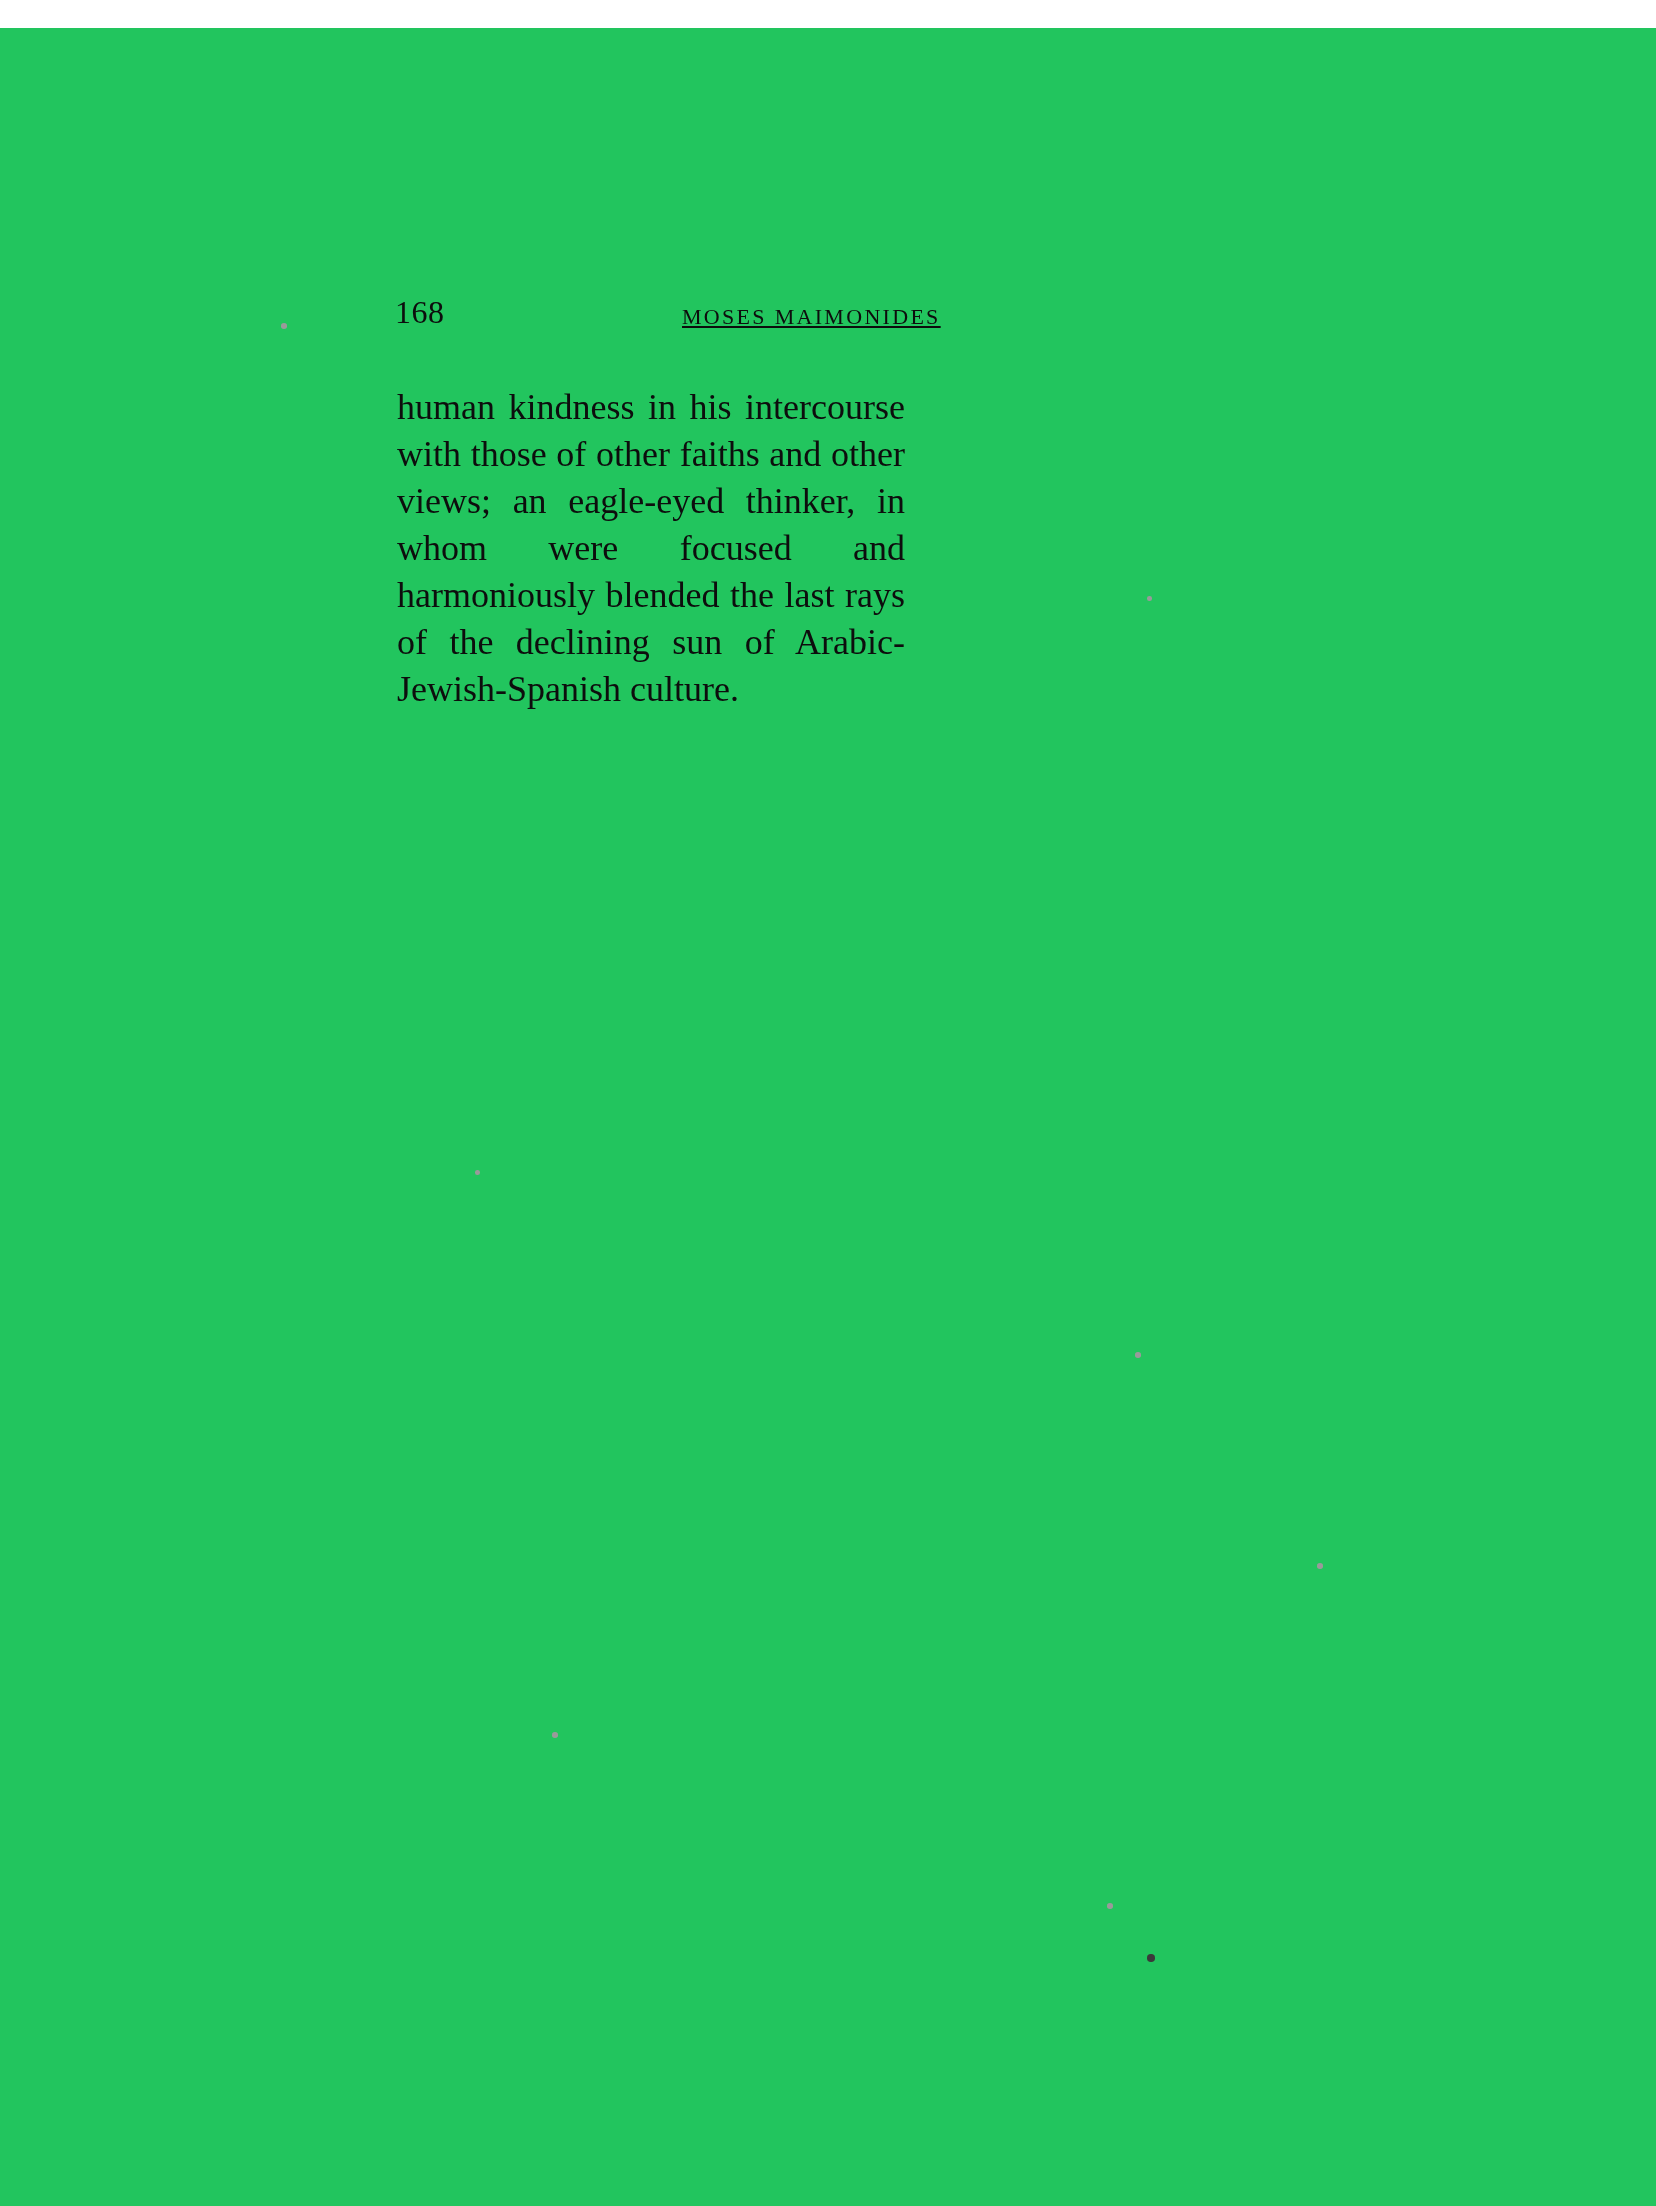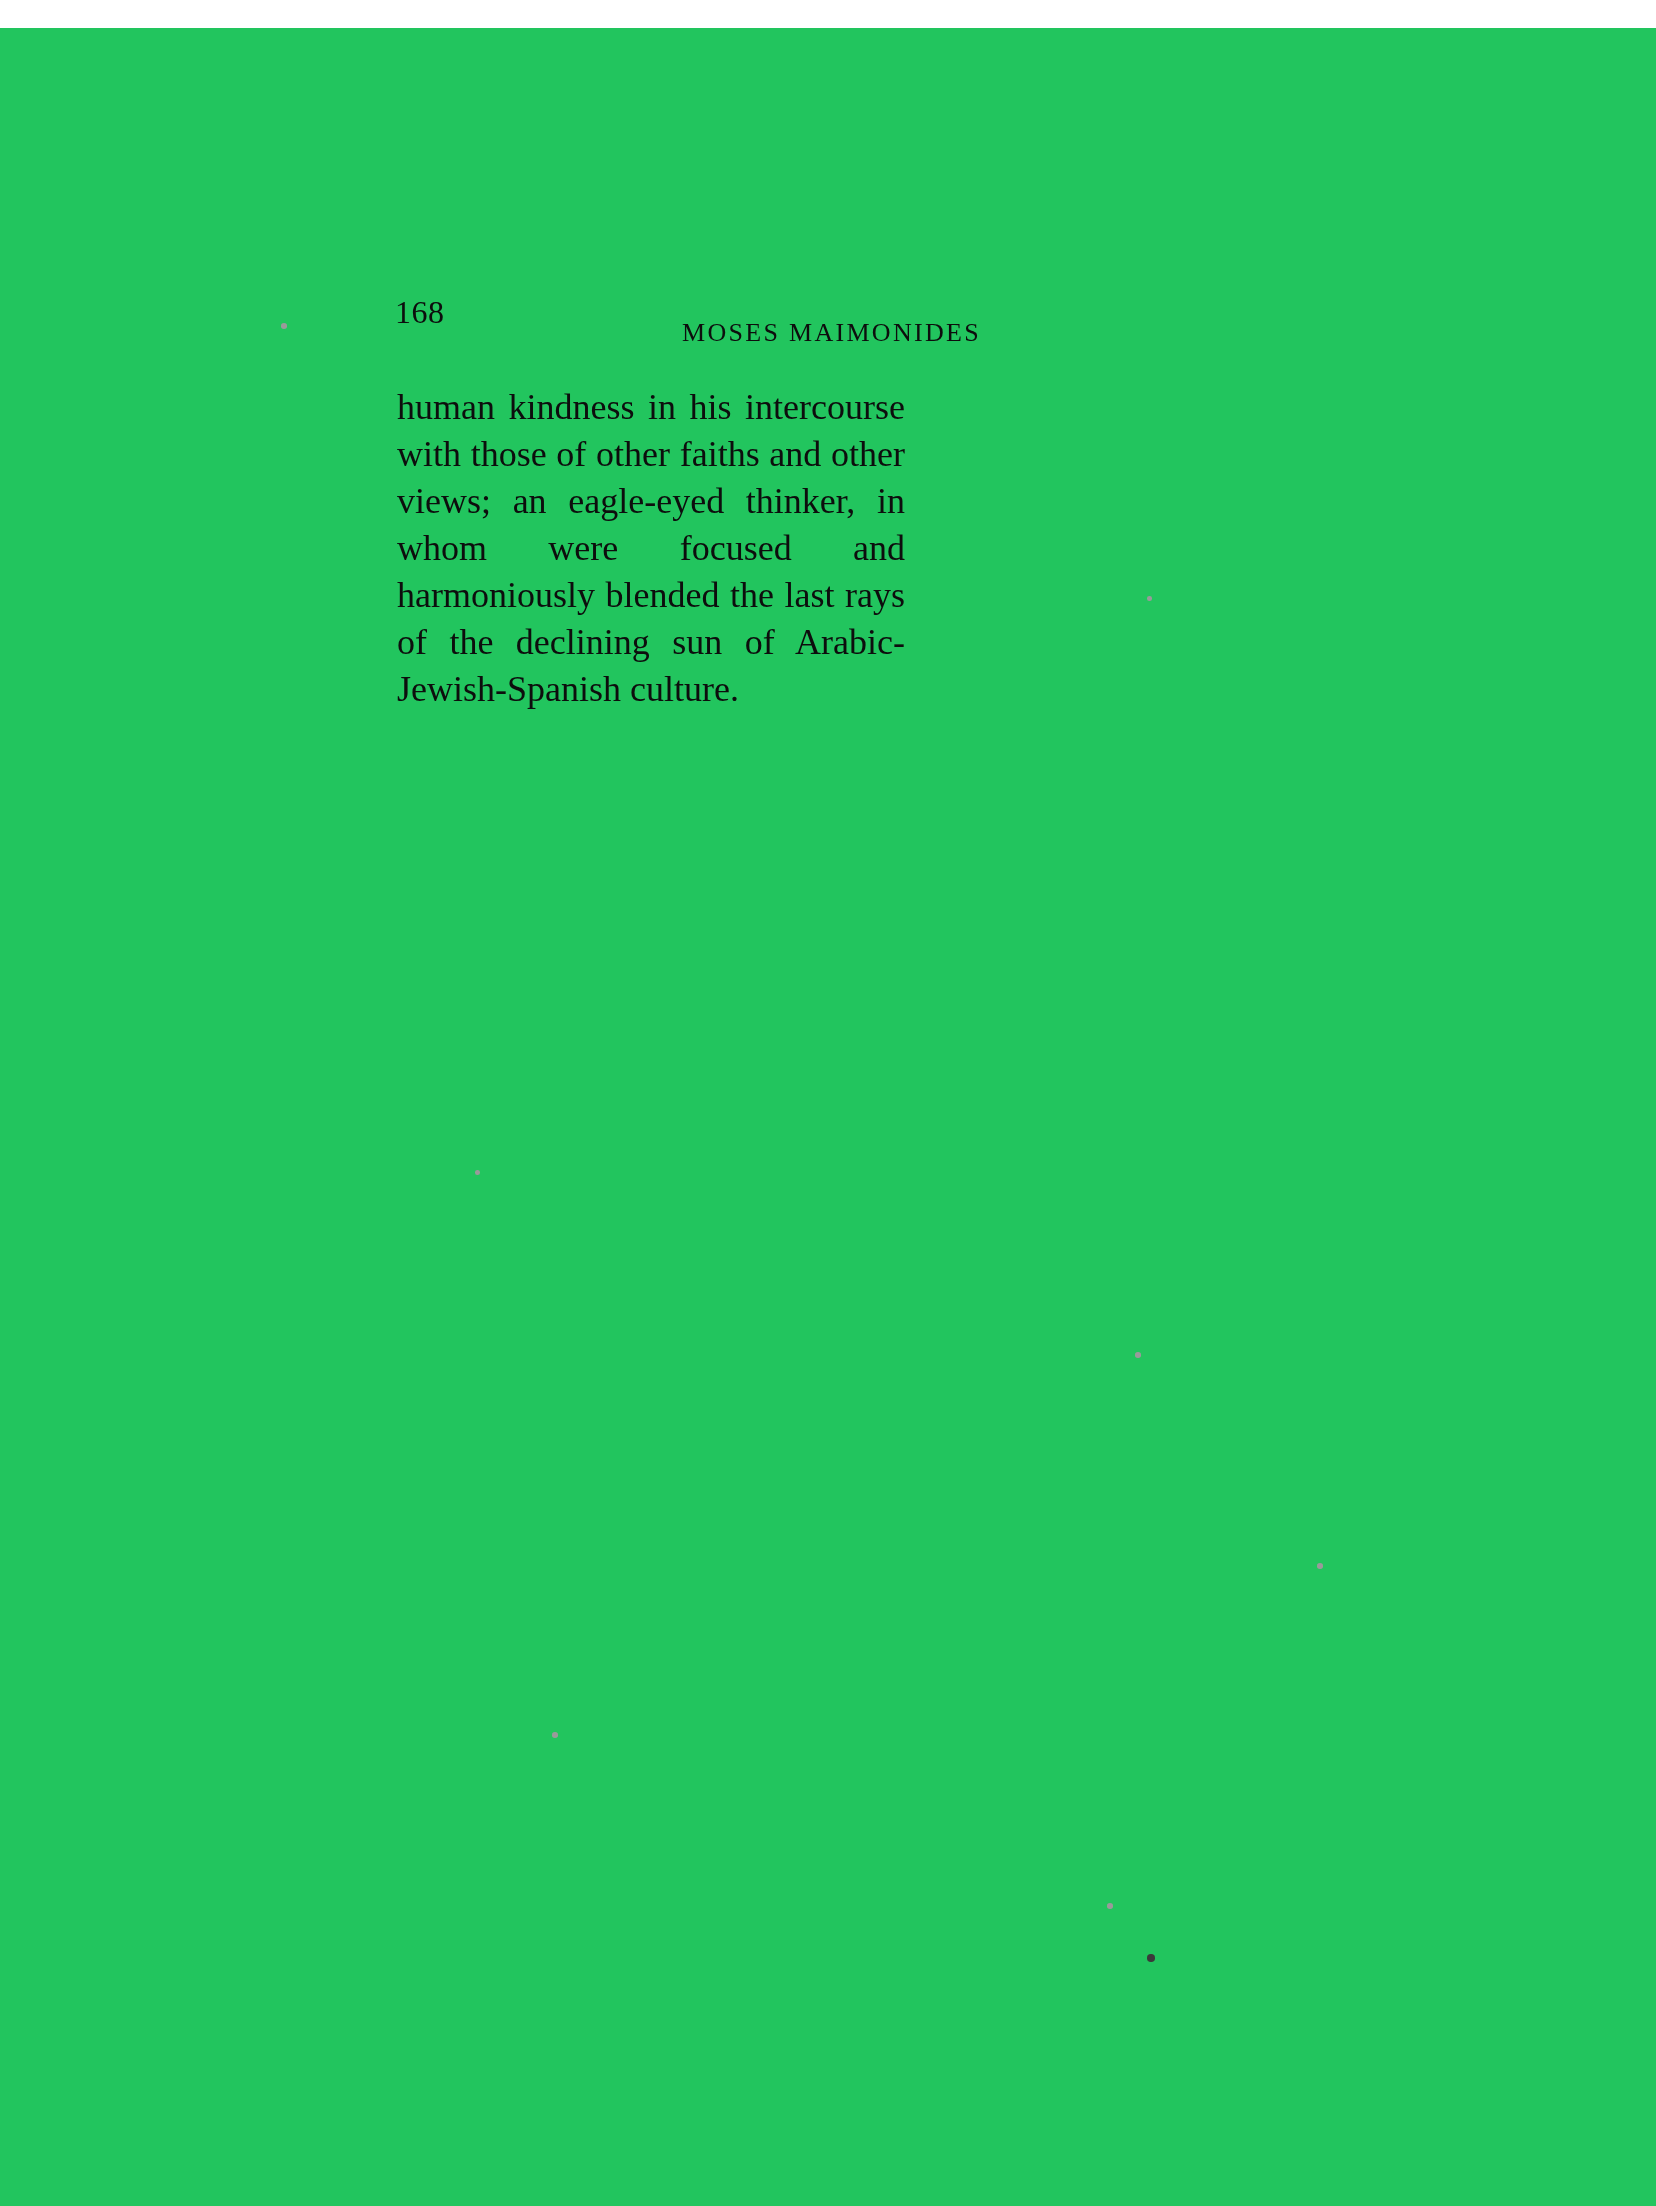--- a/index.html
+++ b/index.html
@@ -35,24 +35,25 @@
     position: absolute;
     left: 0;
     top: 0;
     font-size: 32px;
     letter-spacing: 0.5px;
     font-family: "Liberation Serif", serif;
   }
   .head-title {
     position: absolute;
     left: 287px;
-    top: 24px;
-    font-size: 26px;
+    top: 10px;
+    font-size: 22px;
     letter-spacing: 2.3px;
     font-family: "Liberation Serif", serif;
+    text-decoration: underline;
   }
 
   
   .textblock {
     position: absolute;
     left: 397px;
     top: 356px;
     width: 508px;
     font-size: 36px;
     line-height: 47px;

